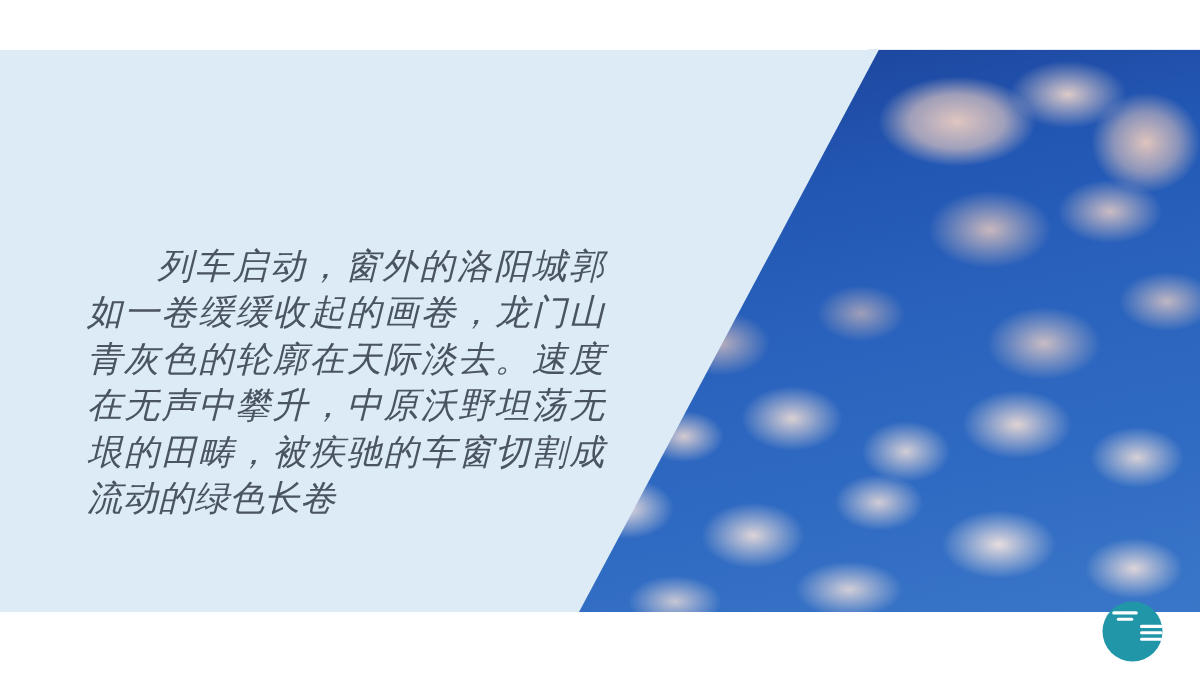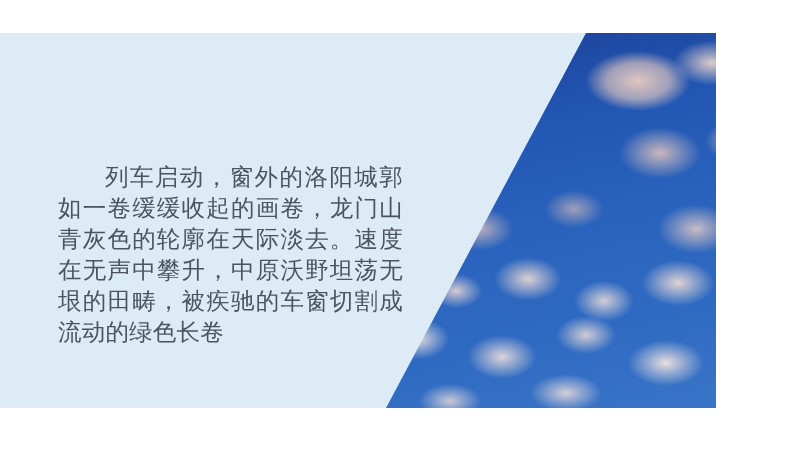--- a/index.html
+++ b/index.html
@@ -9,24 +9,25 @@
   }
   body {
     width: 800px;
     height: 450px;
     overflow: hidden;
     font-family: "Liberation Sans", "DejaVu Sans", sans-serif;
   }
 
   #slide {
     position: relative;
-    width: 716px;
+    width: 800px;
     height: 450px;
     background: #ffffff;
     overflow: hidden;
+    font-style: italic;
   }
 
   
   .photo-panel {
     position: absolute;
     left: 360px;
     top: 33px;
     width: 440px;
     height: 375px;
     overflow: hidden;

